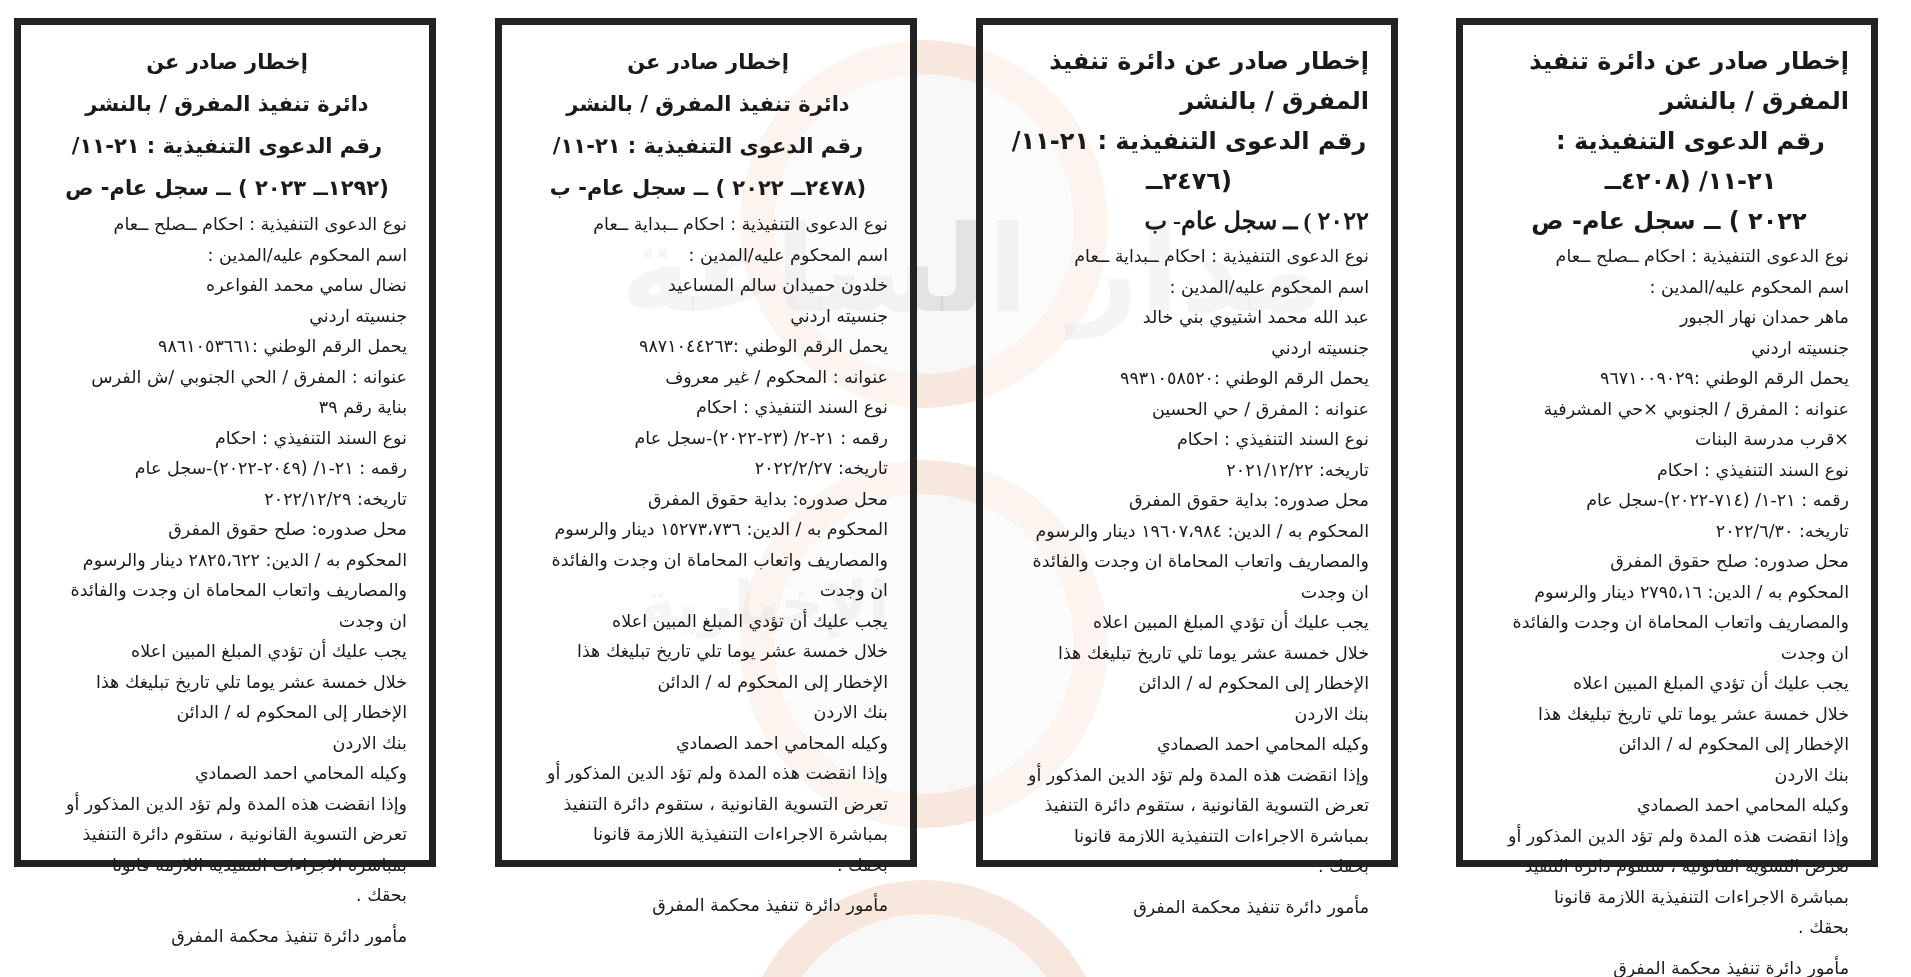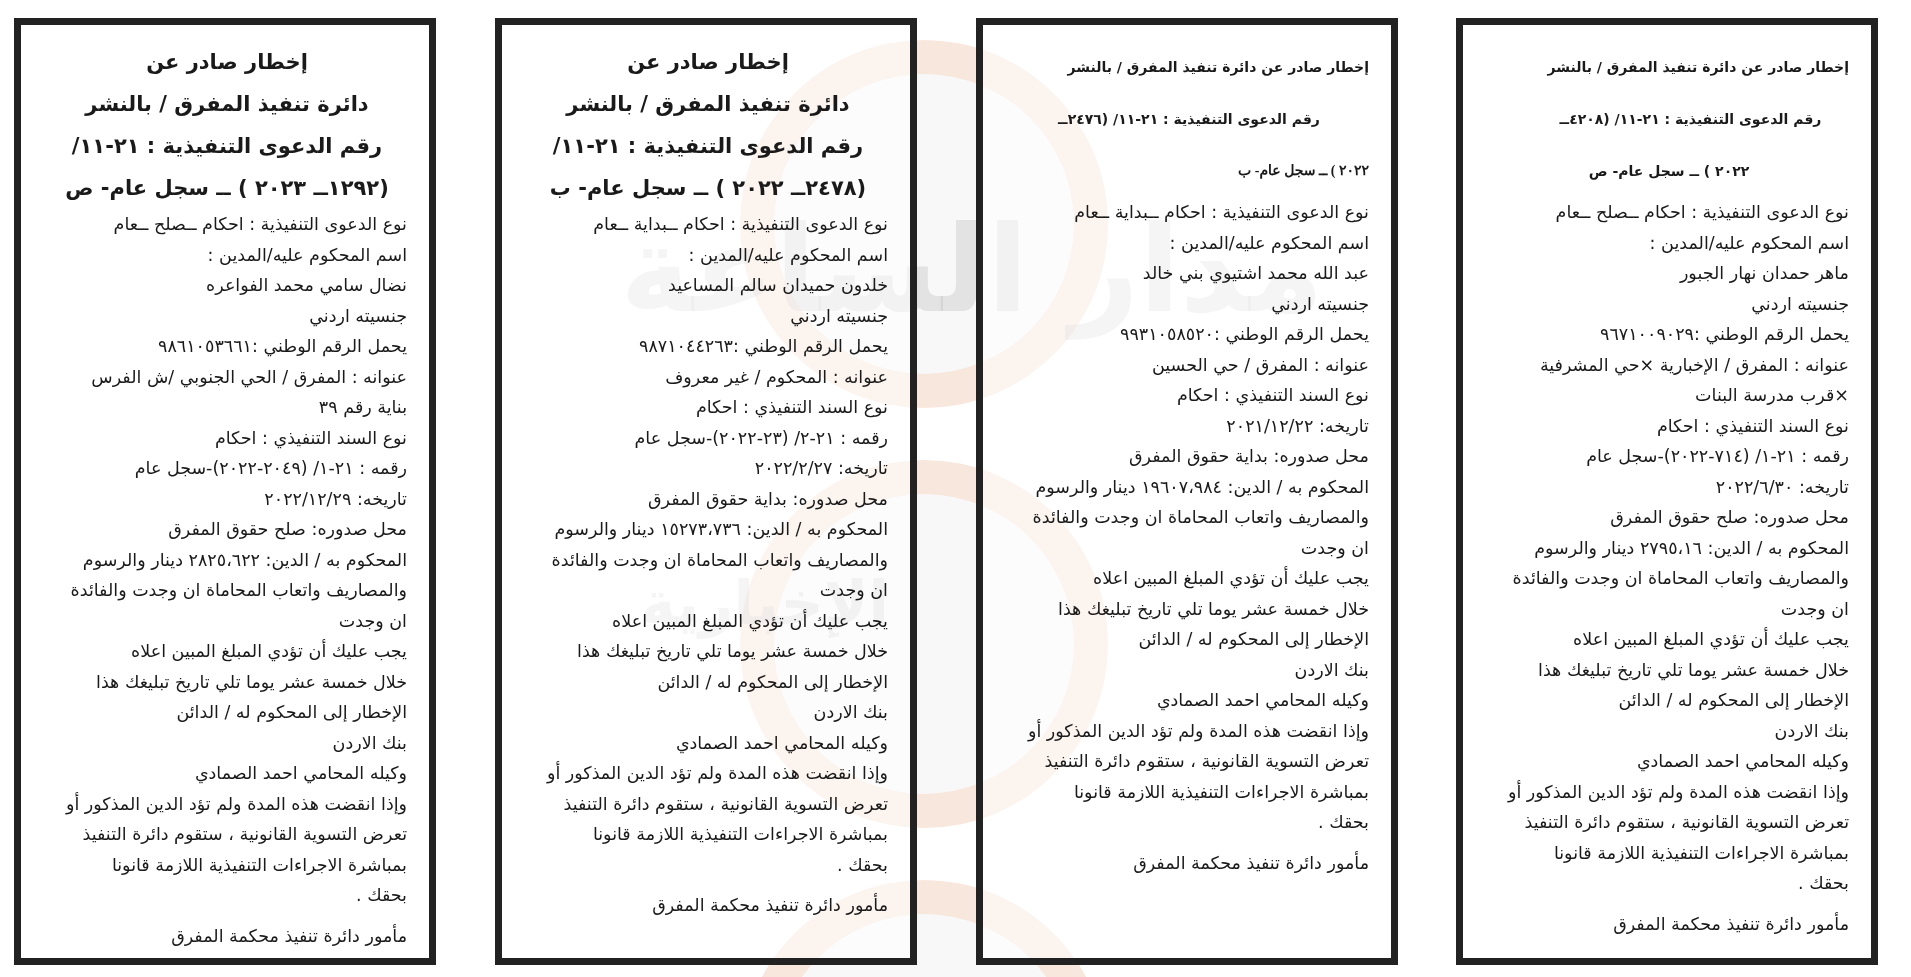--- a/index.html
+++ b/index.html
@@ -11,28 +11,28 @@
     position:absolute; border-radius:50%;
     border:34px solid rgba(246,170,120,0.22);
     background:rgba(235,235,235,0.35);
     pointer-events:none;
   }
   .wm-text {
     position:absolute; font-weight:bold; color:rgba(190,190,190,0.35);
     pointer-events:none; font-size:120px; direction:rtl;
   }
   .notice {
-    position:absolute; top:18px; height:947px; box-sizing:border-box;
+    position:absolute; top:18px; height:849px; box-sizing:border-box;
     border:7px solid #222; background:rgba(255,255,255,0.55);
     padding:16px 22px 0 26px; direction:rtl; text-align:right;
   }
   .notice .head {
     font-weight:bold; font-size:21px; line-height:42px; text-align:center;
   }
-  .notice .head.right { text-align:right; font-size:14px; line-height:52px; }
+  .notice .head.right { text-align:right; font-size:24px; line-height:40px; }
   .notice .line { font-size:17.5px; line-height:30.5px; white-space:nowrap; }
   .notice .sign { font-size:17.5px; line-height:30px; margin-top:10px; }
 </style>
 </head>
 <body>
 
 <div class="watermark" style="left:740px; top:40px; width:300px; height:300px;"></div>
 <div class="watermark" style="left:740px; top:460px; width:300px; height:300px;"></div>
 <div class="watermark" style="left:740px; top:880px; width:300px; height:300px;"></div>
 <div class="wm-text" style="left:620px; top:200px;">مدار الساعة</div>
@@ -137,21 +137,21 @@
   <div class="head right">
     <div>إخطار صادر عن دائرة تنفيذ المفرق / بالنشر</div>
     <div style="text-align:center;margin-left:43px;">رقم الدعوى التنفيذية : ٢١-١١/ (٤٢٠٨ــ</div>
     <div style="text-align:center;">٢٠٢٢ ) ــ سجل عام- ص</div>
   </div>
   <div class="line">نوع الدعوى التنفيذية : احكام ــصلح ــعام</div>
   <div class="line">اسم المحكوم عليه/المدين :</div>
   <div class="line">ماهر حمدان نهار الجبور</div>
   <div class="line">جنسيته اردني</div>
   <div class="line">يحمل الرقم الوطني :٩٦٧١٠٠٩٠٢٩</div>
-  <div class="line">عنوانه : المفرق / الإخبارية ×حي المشرفية</div>
+  <div class="line">عنوانه : المفرق / الجنوبي ×حي المشرفية</div>
   <div class="line">×قرب مدرسة البنات</div>
   <div class="line">نوع السند التنفيذي : احكام</div>
   <div class="line">رقمه : ٢١-١/ (٧١٤-٢٠٢٢)-سجل عام</div>
   <div class="line">تاريخه: ٢٠٢٢/٦/٣٠</div>
   <div class="line">محل صدوره: صلح حقوق المفرق</div>
   <div class="line">المحكوم به / الدين: ٢٧٩٥،١٦ دينار والرسوم</div>
   <div class="line">والمصاريف واتعاب المحاماة ان وجدت والفائدة</div>
   <div class="line">ان وجدت</div>
   <div class="line">يجب عليك أن تؤدي المبلغ المبين اعلاه</div>
   <div class="line">خلال خمسة عشر يوما تلي تاريخ تبليغك هذا</div>

